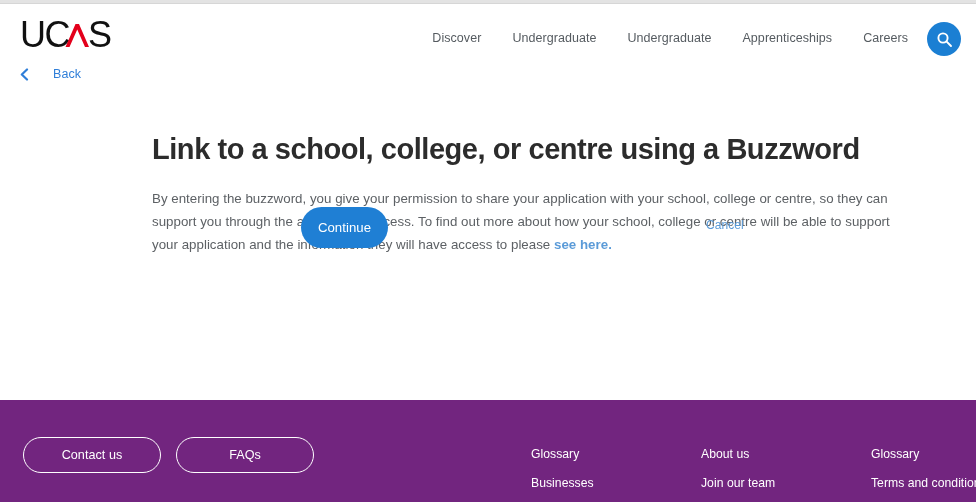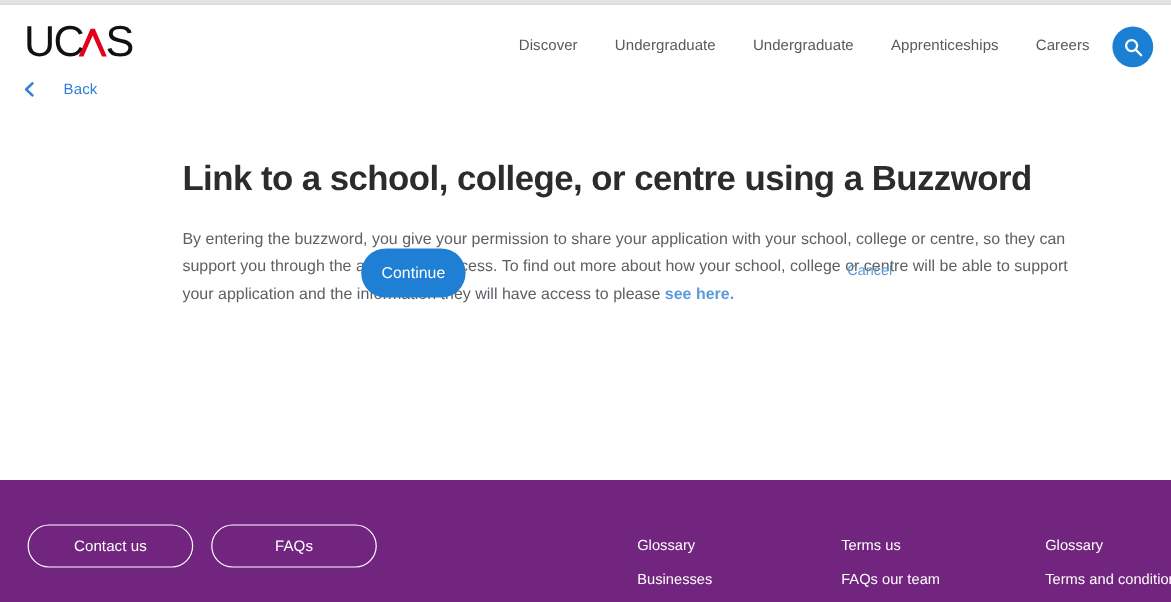--- a/index.html
+++ b/index.html
@@ -231,22 +231,22 @@
       <button class="pill">Contact us</button>
       <button class="pill">FAQs</button>
     </div>
 
     <div class="footer-cols">
       <div class="footer-col">
         <span class="footer-link">Glossary</span>
         <span class="footer-link">Businesses</span>
       </div>
       <div class="footer-col">
-        <span class="footer-link">Terms us</span>
-        <span class="footer-link">FAQs our team</span>
+        <span class="footer-link">About us</span>
+        <span class="footer-link">Join our team</span>
         <span class="footer-link">Accessibility</span>
       </div>
       <div class="footer-col">
         <span class="footer-link">Glossary</span>
         <span class="footer-link">Terms and conditions</span>
         <span class="footer-link">Privacy and cookies</span>
       </div>
     </div>
 
   </div>

